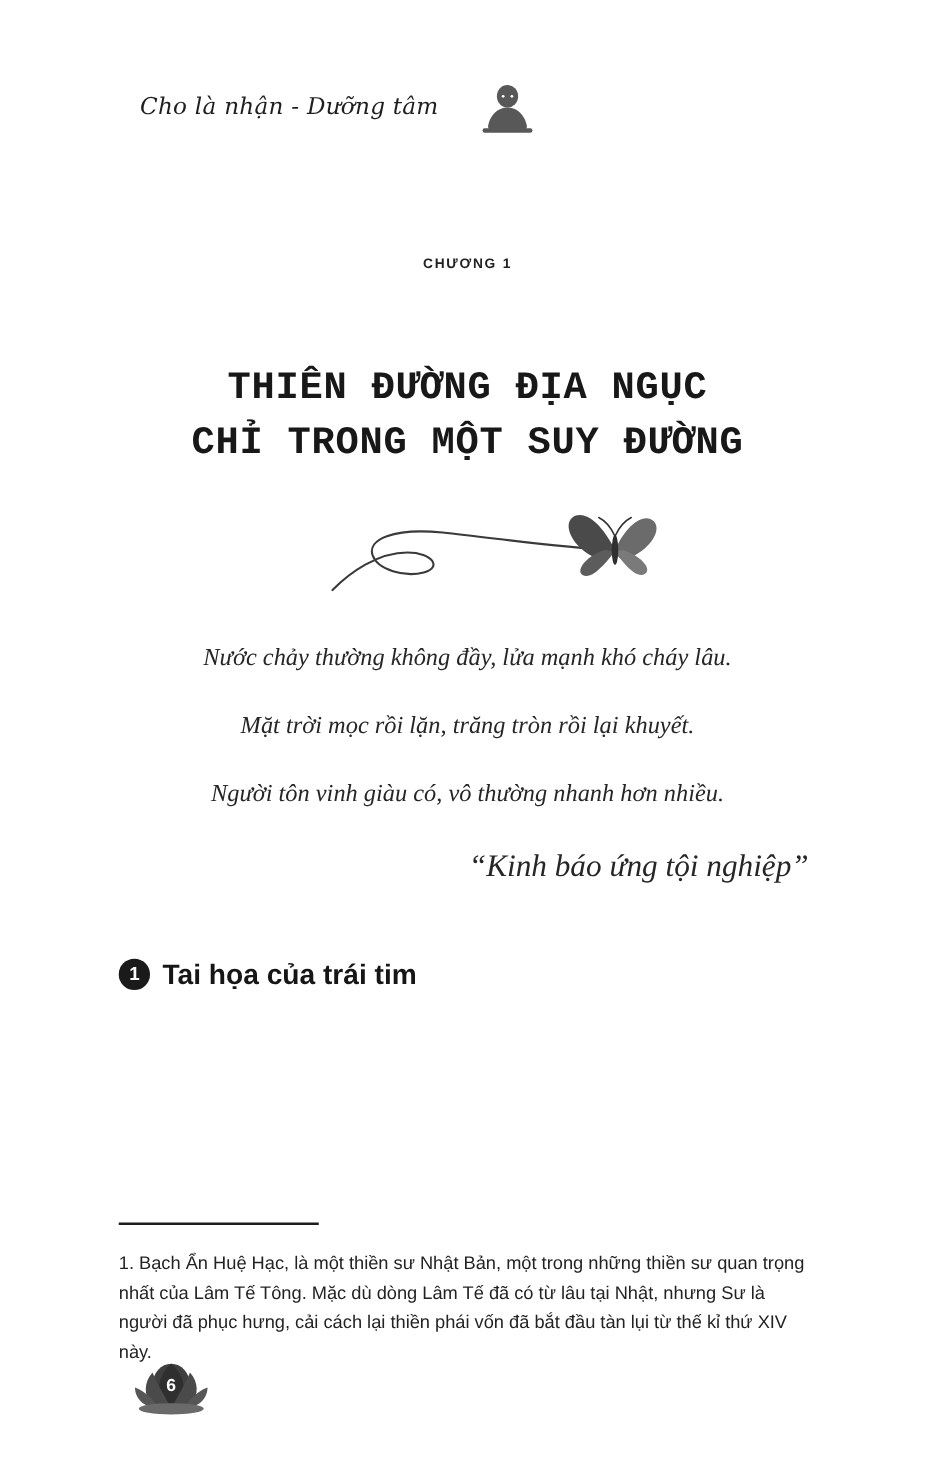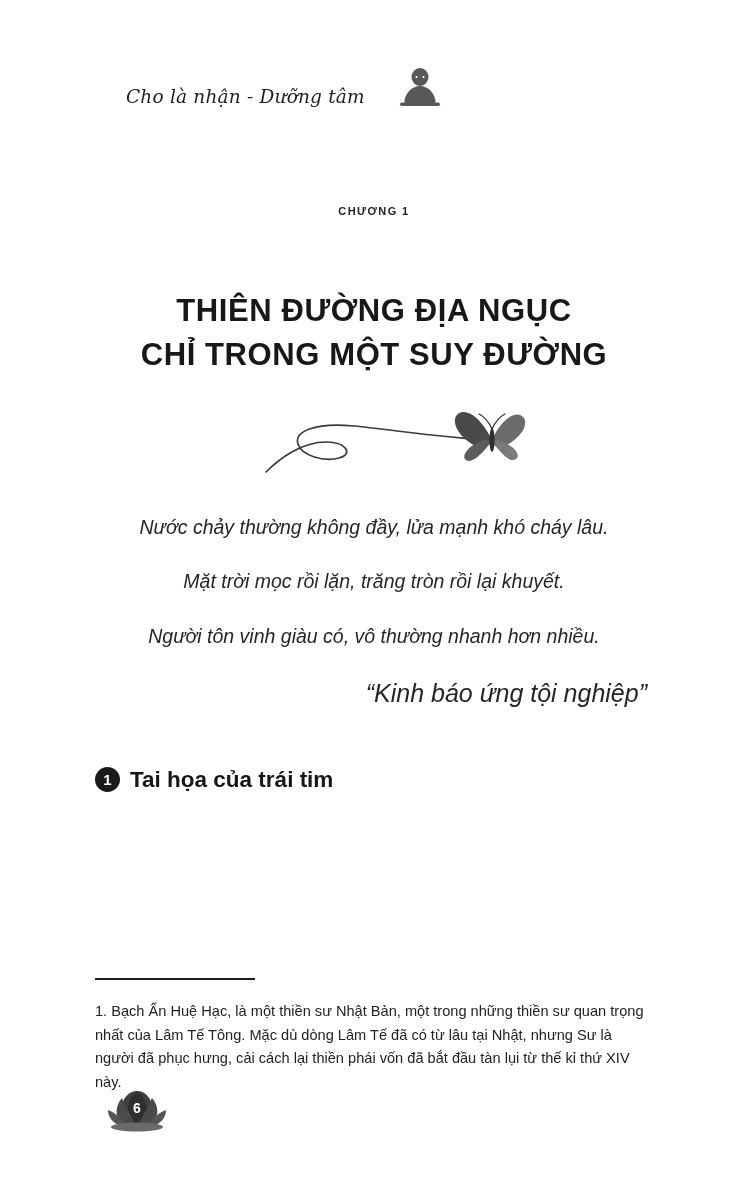--- a/index.html
+++ b/index.html
@@ -21,24 +21,24 @@
     width: 748px;
     height: 1184px;
     box-sizing: border-box;
     padding: 0 95px;
   }
 
   
   .running-header {
     position: absolute;
     top: 75px;
-    left: 126px;
+    left: 112px;
     right: 95px;
     display: flex;
-    align-items: center;
+    align-items: flex-start;
     gap: 27px;
   }
   .running-header .header-text {
     font-family: "DejaVu Serif", serif;
     font-size: 18.5px;
     font-style: italic;
     letter-spacing: 0.2px;
     color: #1e1e1e;
     white-space: nowrap;
   }
@@ -63,21 +63,21 @@
     color: #222;
   }
 
   
   .chapter-title {
     position: absolute;
     top: 268px;
     left: 0;
     right: 0;
     text-align: center;
-    font-family: Liberation Sans, sans-serif;
+    font-family: Liberation Mono, monospace;
     font-weight: 700;
     font-size: 31px;
     line-height: 1.42;
     letter-spacing: 0.6px;
     color: #181818;
   }
   .chapter-title .line {
     display: block;
   }
 
@@ -94,21 +94,21 @@
     margin: 0 auto;
   }
 
   
   .verse {
     position: absolute;
     top: 515px;
     left: 95px;
     right: 95px;
     text-align: center;
-    font-family: Liberation Sans, sans-serif;
+    font-family: Liberation Serif, serif;
     font-style: italic;
     font-size: 19.5px;
     line-height: 1.25;
     color: #262626;
   }
   .verse .verse-line {
     display: block;
     margin-bottom: 30px;
   }
   .verse .verse-source {

